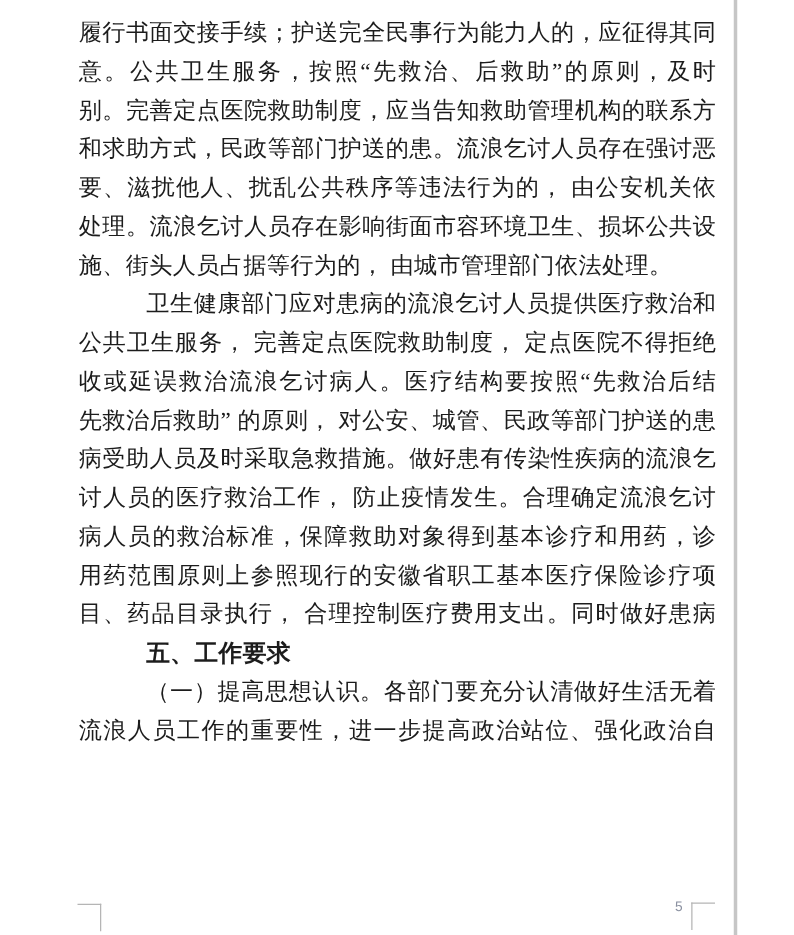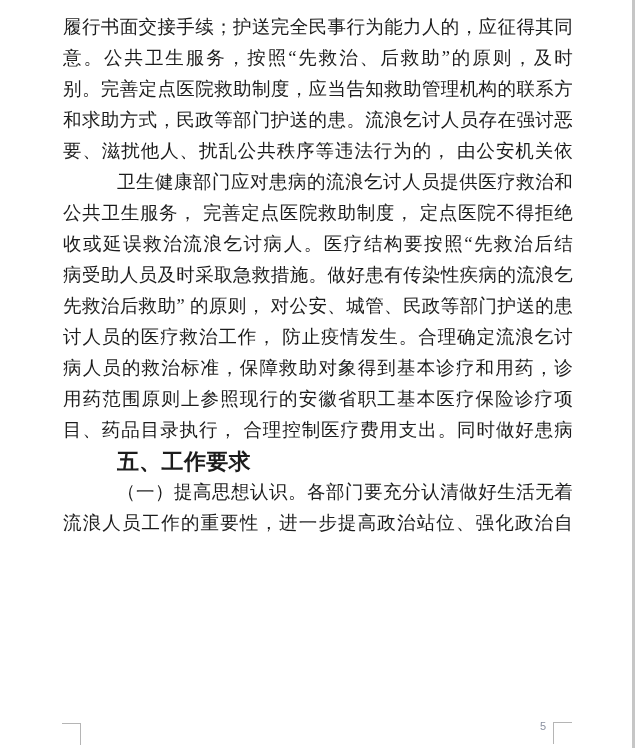--- a/index.html
+++ b/index.html
@@ -2,21 +2,21 @@
 <html><head>
 <meta charset="utf-8">
 <style>
   html, body {
     margin: 0;
     padding: 0;
     background: #ffffff;
   }
   .page {
     position: relative;
-    width: 635px;
+    width: 590px;
     height: 748px;
     background: #ffffff;
     overflow: hidden;
     font-family: "Liberation Serif", "DejaVu Serif", serif;
   }
   .page-edge {
     position: absolute;
     top: 0;
     right: 0;
     width: 3px;
@@ -44,21 +44,21 @@
   .line.last {
     text-align: left;
     text-align-last: left;
   }
   .line.indent {
     text-indent: 54px;
   }
   .paragraph.heading .line {
     font-family: "Liberation Sans", "DejaVu Sans", sans-serif;
     font-weight: bold;
-    font-size: 22px;
+    font-size: 19px;
   }
   .page-number {
     position: absolute;
     left: 540px;
     top: 719px;
     font-size: 11px;
     line-height: 14px;
     color: #8a90a0;
     font-family: "Liberation Sans", "DejaVu Sans", sans-serif;
   }
@@ -84,27 +84,29 @@
 <body>
 
 <div class="page">
   <div class="text-block">
       <div class="paragraph">
         <div class="line">履行书面交接手续；护送完全民事行为能力人的，应征得其同</div>
         <div class="line">意。公共卫生服务，按照“先救治、后救助”的原则，及时</div>
         <div class="line">别。完善定点医院救助制度，应当告知救助管理机构的联系方式</div>
         <div class="line">和求助方式，民政等部门护送的患。流浪乞讨人员存在强讨恶</div>
         <div class="line">要、滋扰他人、扰乱公共秩序等违法行为的， 由公安机关依法</div>
+        <div class="line">处理。流浪乞讨人员存在影响街面市容环境卫生、损坏公共设</div>
+        <div class="line last">施、街头人员占据等行为的， 由城市管理部门依法处理。</div>
       </div>
       <div class="paragraph">
         <div class="line indent">卫生健康部门应对患病的流浪乞讨人员提供医疗救治和</div>
         <div class="line">公共卫生服务， 完善定点医院救助制度， 定点医院不得拒绝接</div>
         <div class="line">收或延误救治流浪乞讨病人。医疗结构要按照“先救治后结算、</div>
+        <div class="line">先救治后救助” 的原则， 对公安、城管、民政等部门护送的患</div>
         <div class="line">病受助人员及时采取急救措施。做好患有传染性疾病的流浪乞</div>
-        <div class="line">先救治后救助” 的原则， 对公安、城管、民政等部门护送的患</div>
         <div class="line">讨人员的医疗救治工作， 防止疫情发生。合理确定流浪乞讨患</div>
         <div class="line">病人员的救治标准，保障救助对象得到基本诊疗和用药，诊疗、</div>
         <div class="line">用药范围原则上参照现行的安徽省职工基本医疗保险诊疗项</div>
         <div class="line">目、药品目录执行， 合理控制医疗费用支出。同时做好患病流</div>
       </div>
       <div class="paragraph heading">
         <div class="line last indent">五、工作要求</div>
       </div>
       <div class="paragraph">
         <div class="line indent">（一）提高思想认识。各部门要充分认清做好生活无着的</div>

